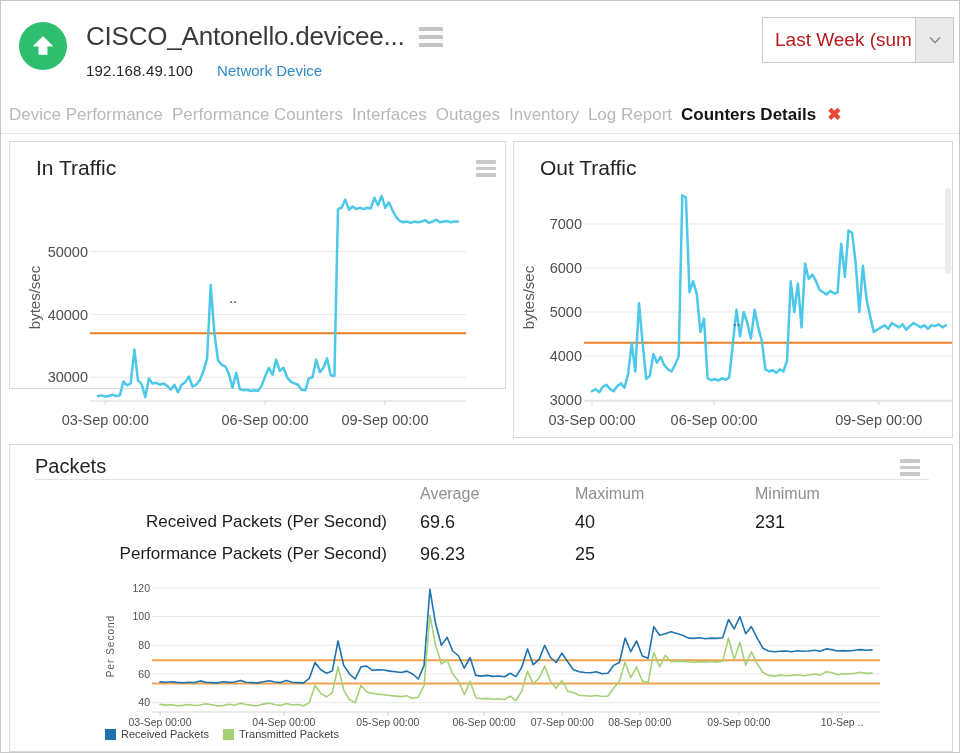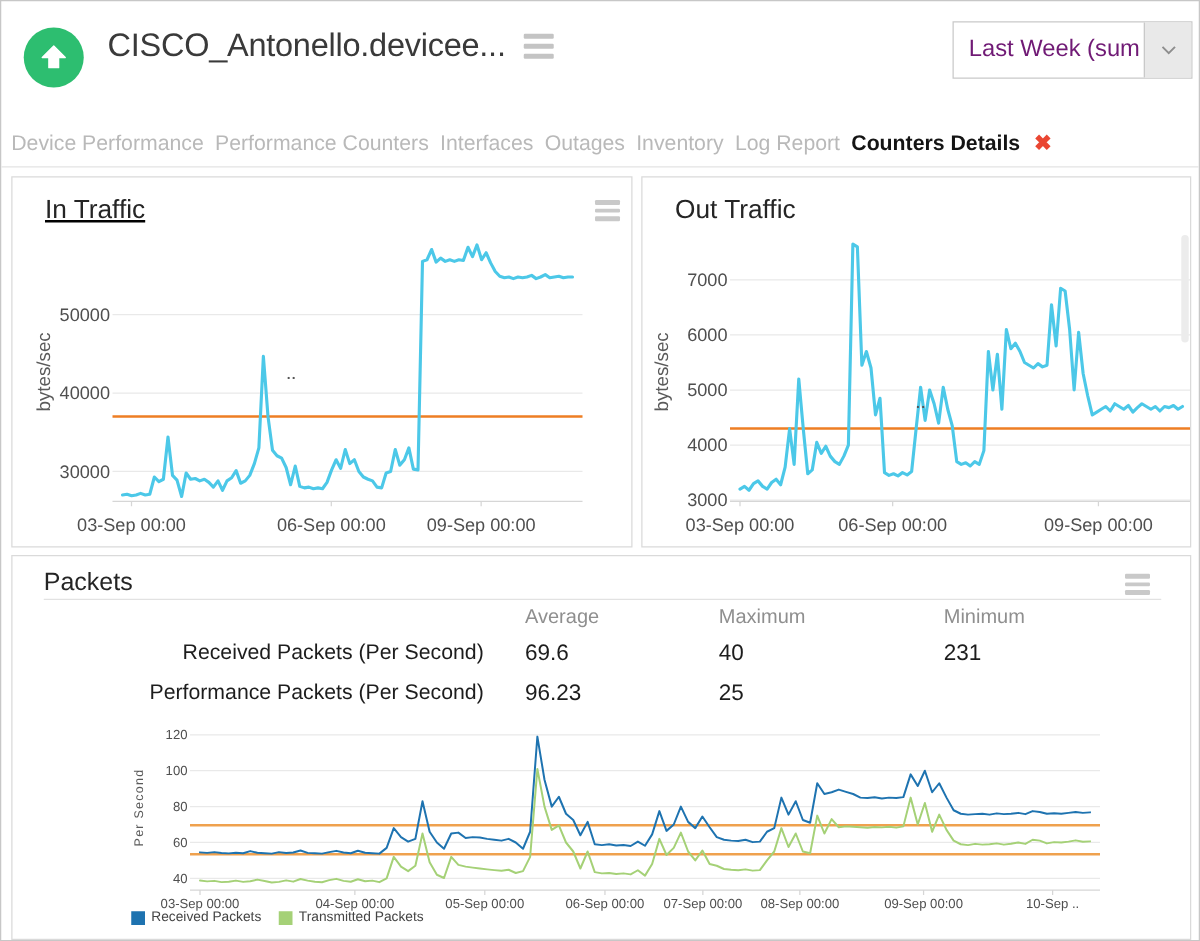--- a/index.html
+++ b/index.html
@@ -11,33 +11,33 @@
   .status-circle { position:absolute; left:18px; top:21px; width:48px; height:48px; border-radius:50%; background:#2dbe70; display:flex; align-items:center; justify-content:center; }
   .head-main { position:absolute; left:85px; top:20px; }
   .title-row { display:flex; align-items:center; gap:14px; }
   .device-title { font-size:26px; font-weight:400; color:#3a3a3a; letter-spacing:-0.2px; }
   .burger { display:inline-flex; flex-direction:column; gap:4px; cursor:pointer; }
   .burger i { display:block; width:24px; height:4px; background:#c4c4c4; border-radius:1px; }
   .sub-row { margin-top:10px; font-size:15px; display:flex; gap:24px; align-items:baseline; }
   .device-ip { color:#262626; letter-spacing:0.2px; }
   .device-link { color:#2e8bc7; text-decoration:none; cursor:pointer; }
   .period-select { position:absolute; right:5px; top:16px; width:192px; height:46px; border:1px solid #c9c9c9; background:#fff; display:flex; align-items:stretch; cursor:pointer; }
-  .period-text { flex:1; overflow:hidden; white-space:nowrap; font-size:19px; color:#701a75; line-height:44px; padding-left:12px; }
+  .period-text { flex:1; overflow:hidden; white-space:nowrap; font-size:19px; color:#b91c1c; line-height:44px; padding-left:12px; }
   .period-caret { width:38px; background:#e9e9e9; border-left:1px solid #c9c9c9; display:flex; align-items:center; justify-content:center; }
 
   
   .nav { height:38px; display:flex; align-items:center; gap:9px; padding:0 8px; border-bottom:1px solid #e3e3e3; }
   .tab { font-size:17px; color:#b9b9b9; white-space:nowrap; cursor:pointer; }
   .tab.active { color:#141414; font-weight:bold; }
   .close-x { color:#ea4632; font-size:17px; font-weight:bold; margin-left:2px; cursor:pointer; line-height:1; }
 
   
   .row { display:flex; gap:7px; margin:7px 8px 0 8px; }
   .panel { background:#fff; border:1px solid #dadada; position:relative; }
-  .panel-in { width:497px; height:297px;text-decoration:underline; }
+  .panel-in { width:497px; height:248px; }
   .panel-out { width:440px; height:297px; }
   .panel-head { padding:14px 0 0 26px; height:44px; }
   .panel-title { font-size:21px; font-weight:400; color:#252525; }
   .panel-burger { position:absolute; right:9px; top:18px; display:flex; flex-direction:column; gap:3px; cursor:pointer; }
   .panel-burger i { display:block; width:20px; height:3.5px; background:#c9c9c9; border-radius:1px; }
   .scroll-thumb { position:absolute; right:1px; top:46px; width:6px; height:86px; background:#ececec; border-radius:3px; }
   svg.chart { display:block; }
   svg text { font-family:"Liberation Sans", sans-serif; }
 
   .panel-packets { margin:6px 16px 0 8px; width:944px; height:308px; background:#fff; border:1px solid #dadada; position:relative; }
@@ -73,20 +73,24 @@
       </svg>
     </div>
     <div class="head-main">
       <div class="title-row">
         <h1 class="device-title">CISCO_Antonello.devicee...</h1>
         <span class="burger">
             <i></i>
             <i></i>
             <i></i>
           </span>
+      </div>
+      <div class="sub-row">
+        <span class="device-ip">192.168.49.100</span>
+        <a class="device-link">Network Device</a>
       </div>
     </div>
     <div class="period-select">
       <span class="period-text">Last Week (sum</span>
       <span class="period-caret">
         <svg width="12" height="8" viewBox="0 0 12 8">
             <polyline points="1,1.5 6,6.5 11,1.5" fill="none" stroke="#8e8e8e" stroke-width="1.6"></polyline>
           </svg>
       </span>
     </div>

